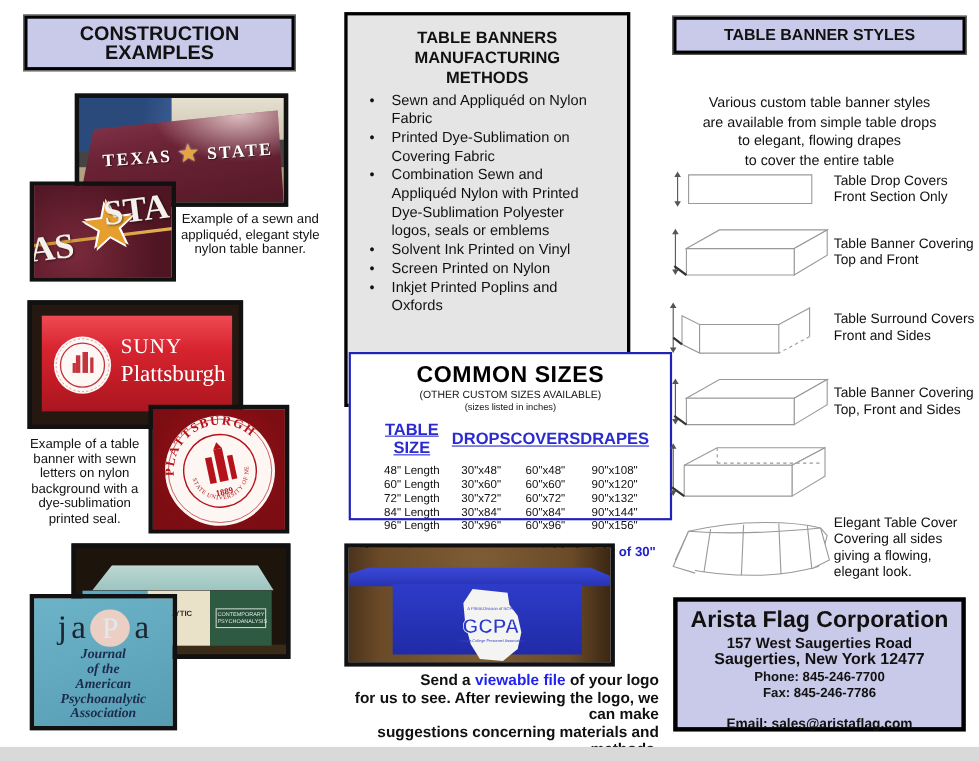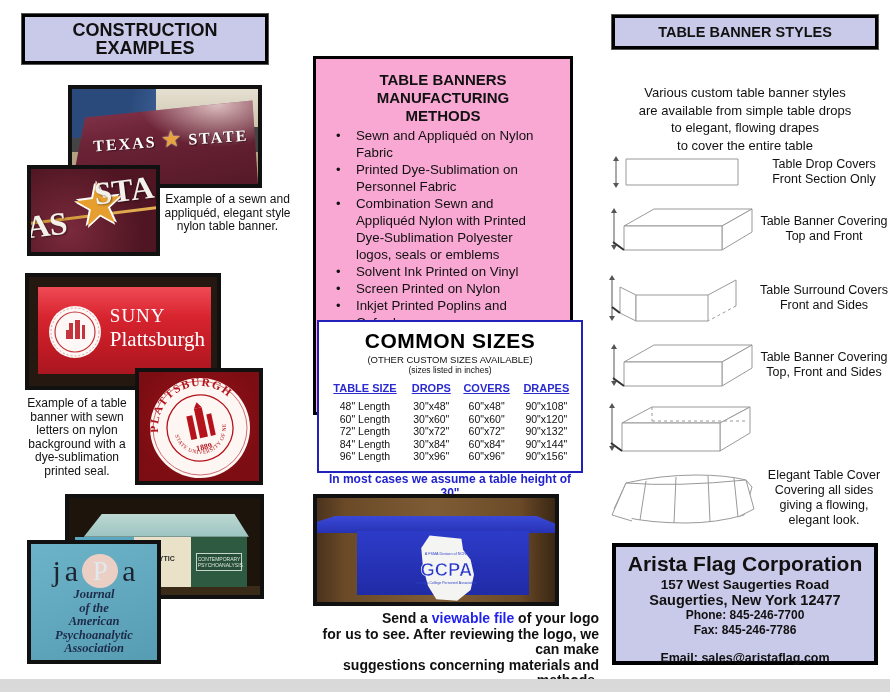--- a/index.html
+++ b/index.html
@@ -72,51 +72,51 @@
 
   
   #photo-japa-close { left:27px; top:540px; width:134px; height:124px; background:linear-gradient(160deg,#6db3c8,#569db4); }
   .jc-word { display:flex; align-items:center; justify-content:center; gap:4px; margin-top:10px;
              font-family:"Liberation Serif",serif; color:#1b2430; font-size:30px; }
   .jc-p { width:36px; height:34px; background:#eccfc4; border-radius:50%; color:#dfe9ee; text-align:center; line-height:34px; font-size:27px; }
   .jc-lines { margin-top:0; text-align:center; font-family:"Liberation Serif",serif; font-style:italic; font-weight:bold;
               color:#1d2b4a; font-size:12.5px; line-height:13.5px; }
 
   
-  #methods-box { position:absolute; left:313px; top:11px; width:260px; height:359px; background:#f9a8d4; border:3px solid #000; padding-top:12px;margin-top:45px; }
+  #methods-box { position:absolute; left:313px; top:11px; width:260px; height:359px; background:#e5e5e5; border:3px solid #000; padding-top:12px; }
   .mb-title { text-align:center; font-weight:bold; font-size:15px; line-height:18px; }
   #methods-box ul { list-style:none; margin:2px 0 0 14px; width:215px; }
   #methods-box li { position:relative; padding-left:26px; font-size:13.3px; line-height:17px; }
   #methods-box li::before { content:"•"; position:absolute; left:6px; top:0; font-size:13px; }
 
   
-  #sizes-box { position:absolute; left:317px; top:320px; width:266px; height:153px; border:2px solid #2222bb; background:#fff; text-align:center; padding-top:7px; }
+  #sizes-box { position:absolute; left:317px; top:320px; width:294px; height:153px; border:2px solid #2222bb; background:#fff; text-align:center; padding-top:7px; }
   .sz-title { font-weight:bold; font-size:21px; letter-spacing:0.5px; color:#000; }
   .sz-sub1 { font-size:9.5px; margin-top:1px; }
   .sz-sub2 { font-size:8.5px; }
   .sz-table { width:252px; margin:7px auto 0; border-collapse:collapse; }
-  .sz-table th { color:#2a2ad0; font-size:11px; font-weight:bold; text-decoration:underline; padding-bottom:6px; }
+  .sz-table th { color:#2a2ad0; font-size:15px; font-weight:bold; text-decoration:underline; padding-bottom:6px; }
   .sz-table td { font-size:10.5px; line-height:12.5px; color:#111; }
   .sz-note { margin-top:9px; color:#2222cc; font-weight:bold; font-size:12px; }
 
   
   #photo-gcpa { left:313px; top:494px; width:246px; height:112px; background:linear-gradient(90deg,#4a331c 0%,#6b4a28 12%,#7d5c35 50%,#6b4a28 85%,#3a2713 100%); }
   .gc-topband { position:absolute; left:0; right:0; top:17%; height:17%; background:linear-gradient(180deg,#3a48d8,#2733b4); clip-path:polygon(0 35%,8% 0,92% 0,100% 45%,100% 100%,0 100%); }
   .gc-front { position:absolute; left:17%; right:11%; top:32%; bottom:7%; background:linear-gradient(180deg,#2d3bc9,#202ba6); }
   .gc-front svg { display:block; margin:2px auto 0; }
 
   
   #cta { position:absolute; left:303px; top:611px; width:296px; text-align:right; font-weight:bold; font-size:14px; line-height:15.5px; color:#101010; }
   .blue-link { color:#2222ee; }
 
   
   #intro { position:absolute; left:606px; top:84px; width:278px; text-align:center; font-size:13px; line-height:17.5px; }
   .style-row { position:absolute; left:606px; width:284px; display:flex; align-items:center; }
   .style-diagram { width:152px; flex:0 0 152px; display:flex; justify-content:flex-start; }
-  .style-label { flex:1; text-align:center; font-size:12.5px; line-height:15px; }
+  .style-label { flex:1; font-size:12.5px; line-height:15px; }
   #row1 { top:152px; height:40px; }
   #row2 { top:200px; height:58px; }
   #row3 { top:268px; height:60px; }
   #row4 { top:336px; height:58px; }
   #row5 { top:398px; height:60px; }
   #row6 { top:458px; height:80px; }
   .diag line, .diag path, .diag rect, .diag polygon { vector-effect:non-scaling-stroke; }
 
   
   #company-box { position:absolute; left:612px; top:543px; width:266px; height:122px; background:#c9c9e9; border:4px solid #000;
@@ -240,21 +240,21 @@
 
 
   <div id="methods-box">
     <div class="mb-title">
       <div>TABLE BANNERS</div>
       <div>MANUFACTURING</div>
       <div>METHODS</div>
     </div>
     <ul>
       <li>Sewn and Appliquéd on Nylon Fabric</li>
-      <li>Printed Dye-Sublimation on Personnel Fabric</li>
+      <li>Printed Dye-Sublimation on Covering Fabric</li>
       <li>Combination Sewn and Appliquéd Nylon with Printed Dye-Sublimation Polyester logos, seals or emblems</li>
       <li>Solvent Ink Printed on Vinyl</li>
       <li>Screen Printed on Nylon</li>
       <li>Inkjet Printed Poplins and Oxfords</li>
     </ul>
   </div>
 
   <div id="sizes-box">
     <div class="sz-title">COMMON SIZES</div>
     <div class="sz-sub1">(OTHER CUSTOM SIZES AVAILABLE)</div>

